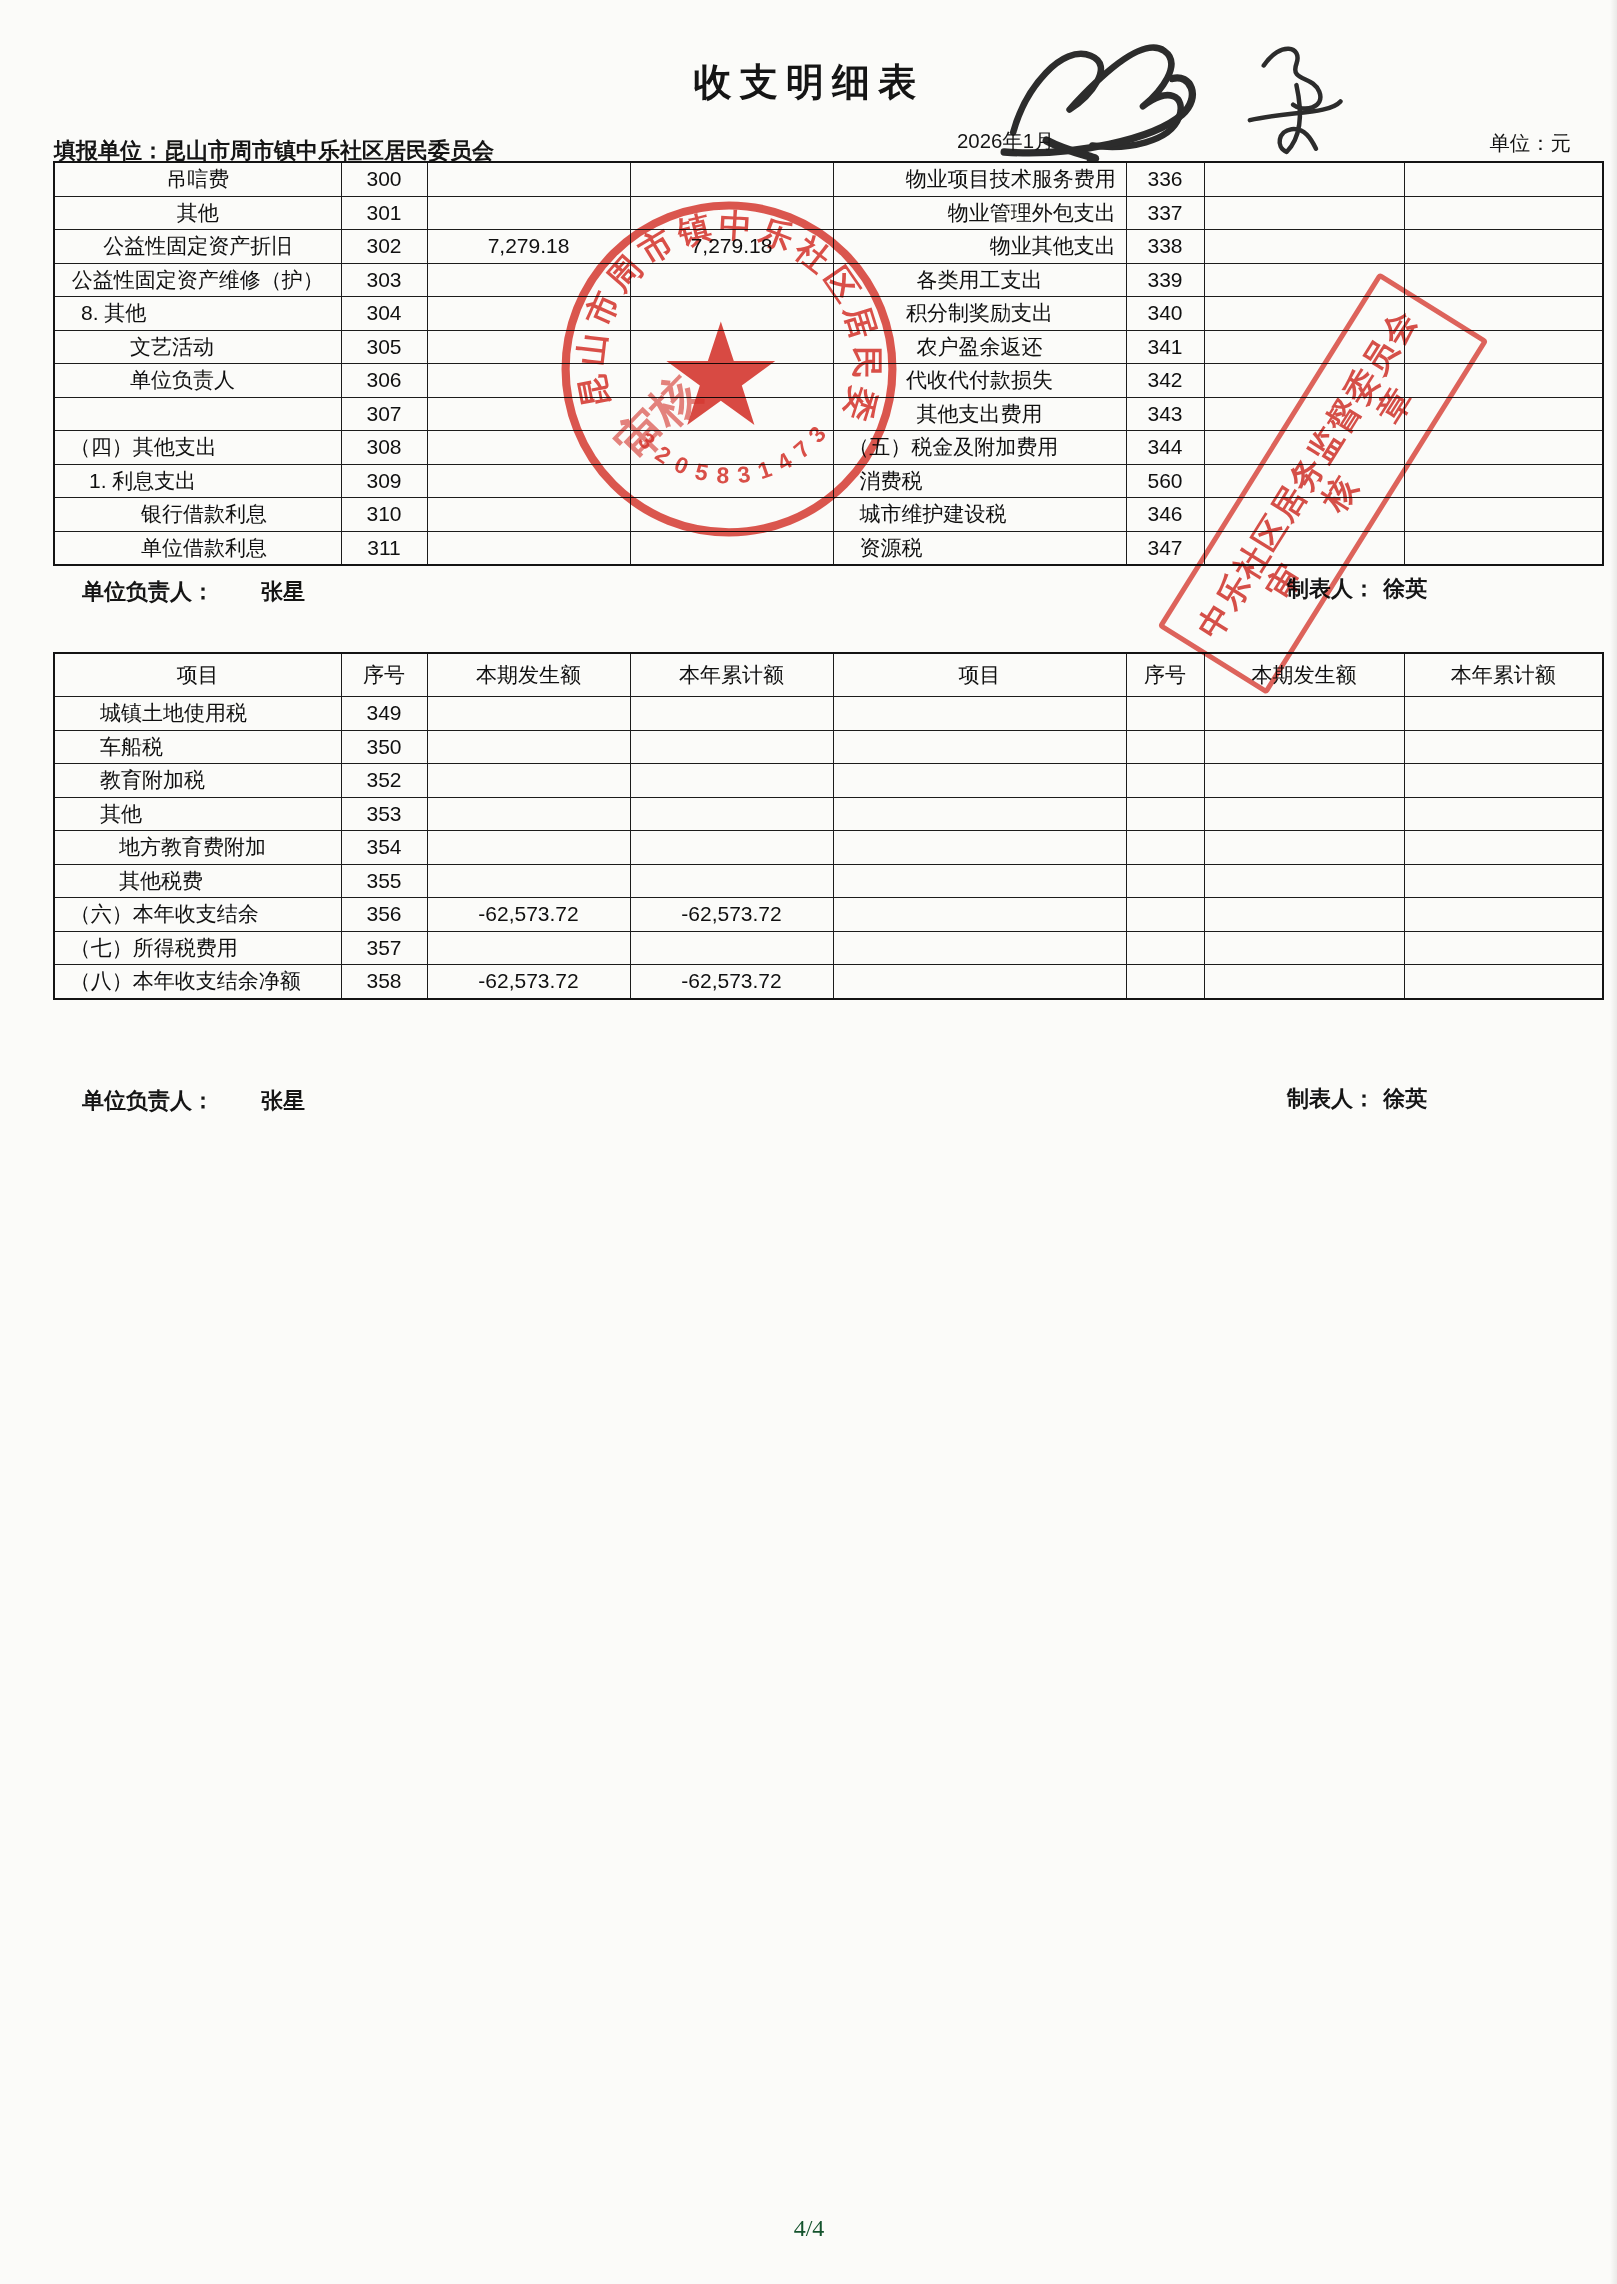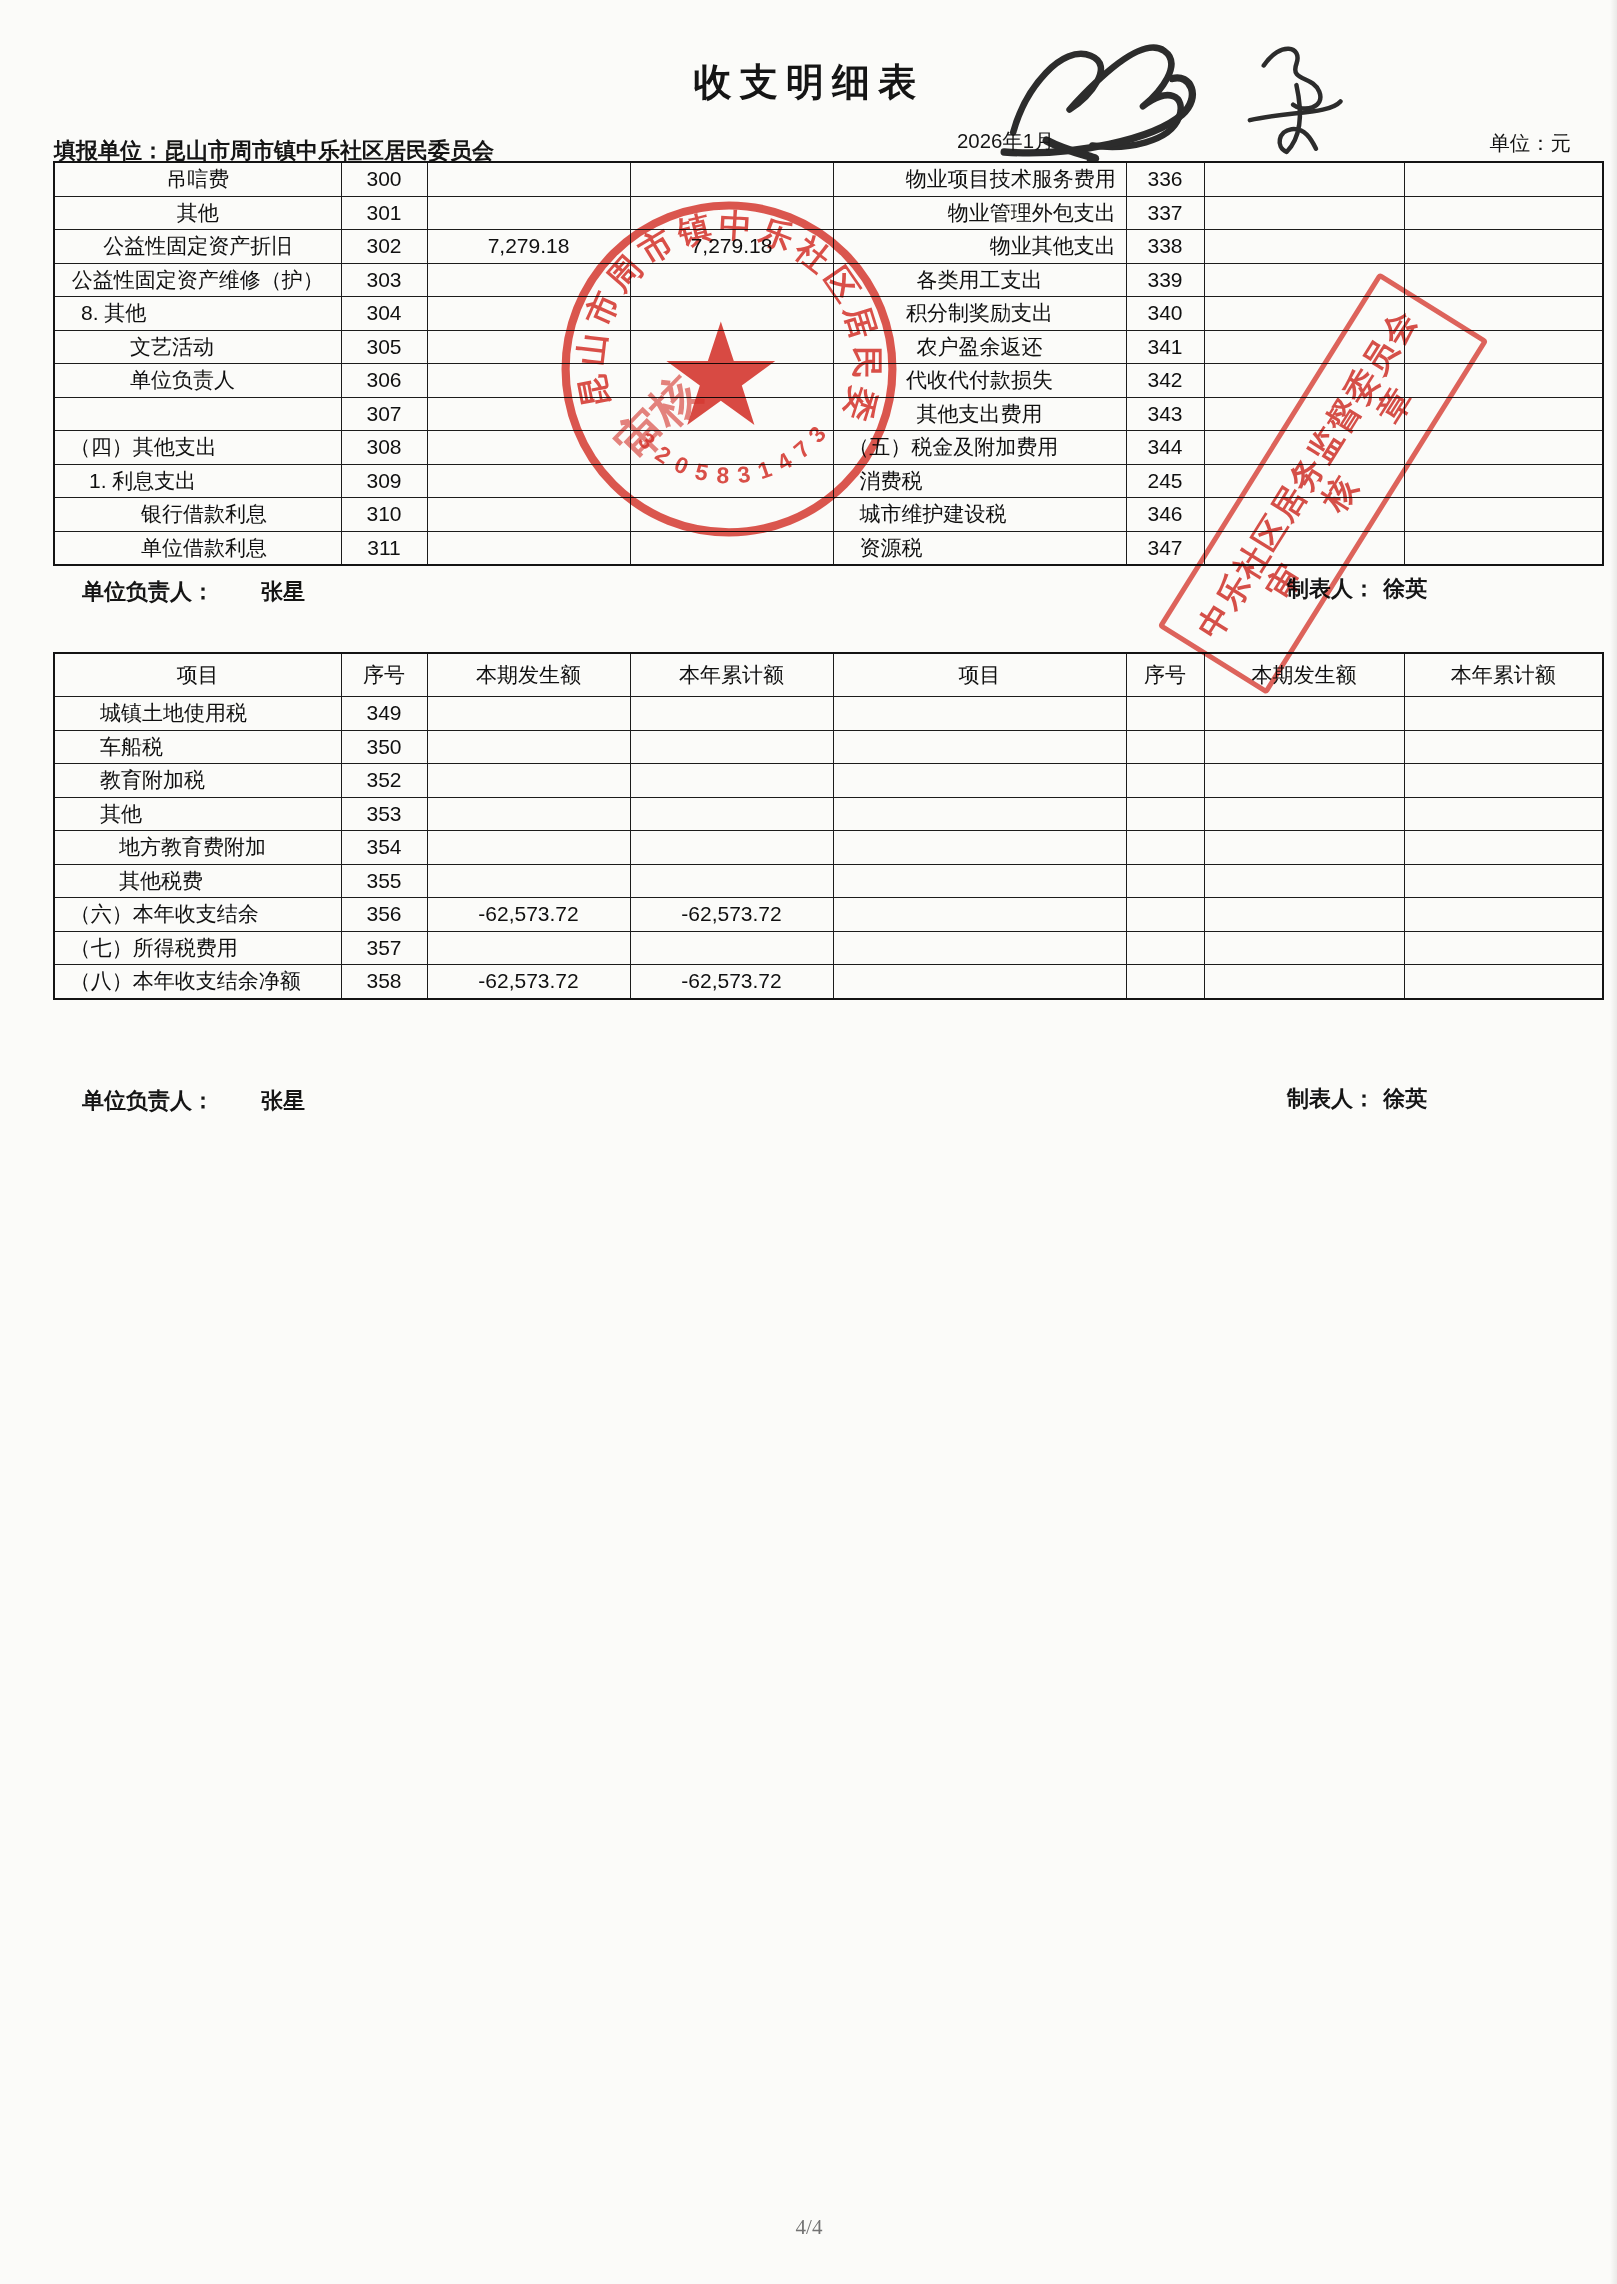--- a/index.html
+++ b/index.html
@@ -35,21 +35,21 @@
   .in3{padding-left:75px !important;}
   .in4{padding-left:86px !important;}
   .inA{padding-left:45px !important;}
   .inB{padding-left:64px !important;font-family:Liberation Mono, monospace;}
   .sm{font-size:18px;}
   .num{text-align:center;font-size:19.6px;font-family:"Liberation Sans","DejaVu Sans",sans-serif;}
 
   .sig-line{font-size:22px;font-weight:600;white-space:nowrap;}
   .sig-line .nm{margin-left:47px;font-weight:600;}
   .pageno{left:50%;top:2215px;transform:translateX(-50%);
-    font-size:21px;font-family:"Liberation Serif","DejaVu Serif",serif;color:#737373;}
+    font-size:24px;font-family:"Liberation Serif","DejaVu Serif",serif;color:#14532d;}
 
   .stamp-layer{pointer-events:none;}
   .rect-stamp{
     left:1114px;top:419px;width:408px;height:119px;
     transform:rotate(-58deg);transform-origin:center center;
     border:5.7px solid rgba(215,50,40,.8);border-radius:4.1px;
     display:flex;flex-direction:column;align-items:center;justify-content:center;
     color:rgba(208,38,30,.85);opacity:.95;mix-blend-mode:multiply;
   }
   .rect-stamp .l1{font-size:33px;font-weight:bold;letter-spacing:1.6px;line-height:1.2;white-space:nowrap;}
@@ -165,21 +165,21 @@
         <td class="c num">344</td>
         <td class="num"></td>
         <td class="num"></td>
   </tr>
   <tr>
     <td class="in2">1. 利息支出</td>
         <td class="c num">309</td>
         <td class="num"></td>
         <td class="num"></td>
     <td class="in1">消费税</td>
-        <td class="c num">245</td>
+        <td class="c num">560</td>
         <td class="num"></td>
         <td class="num"></td>
   </tr>
   <tr>
     <td class="in4">银行借款利息</td>
         <td class="c num">310</td>
         <td class="num"></td>
         <td class="num"></td>
     <td class="in1">城市维护建设税</td>
         <td class="c num">346</td>

